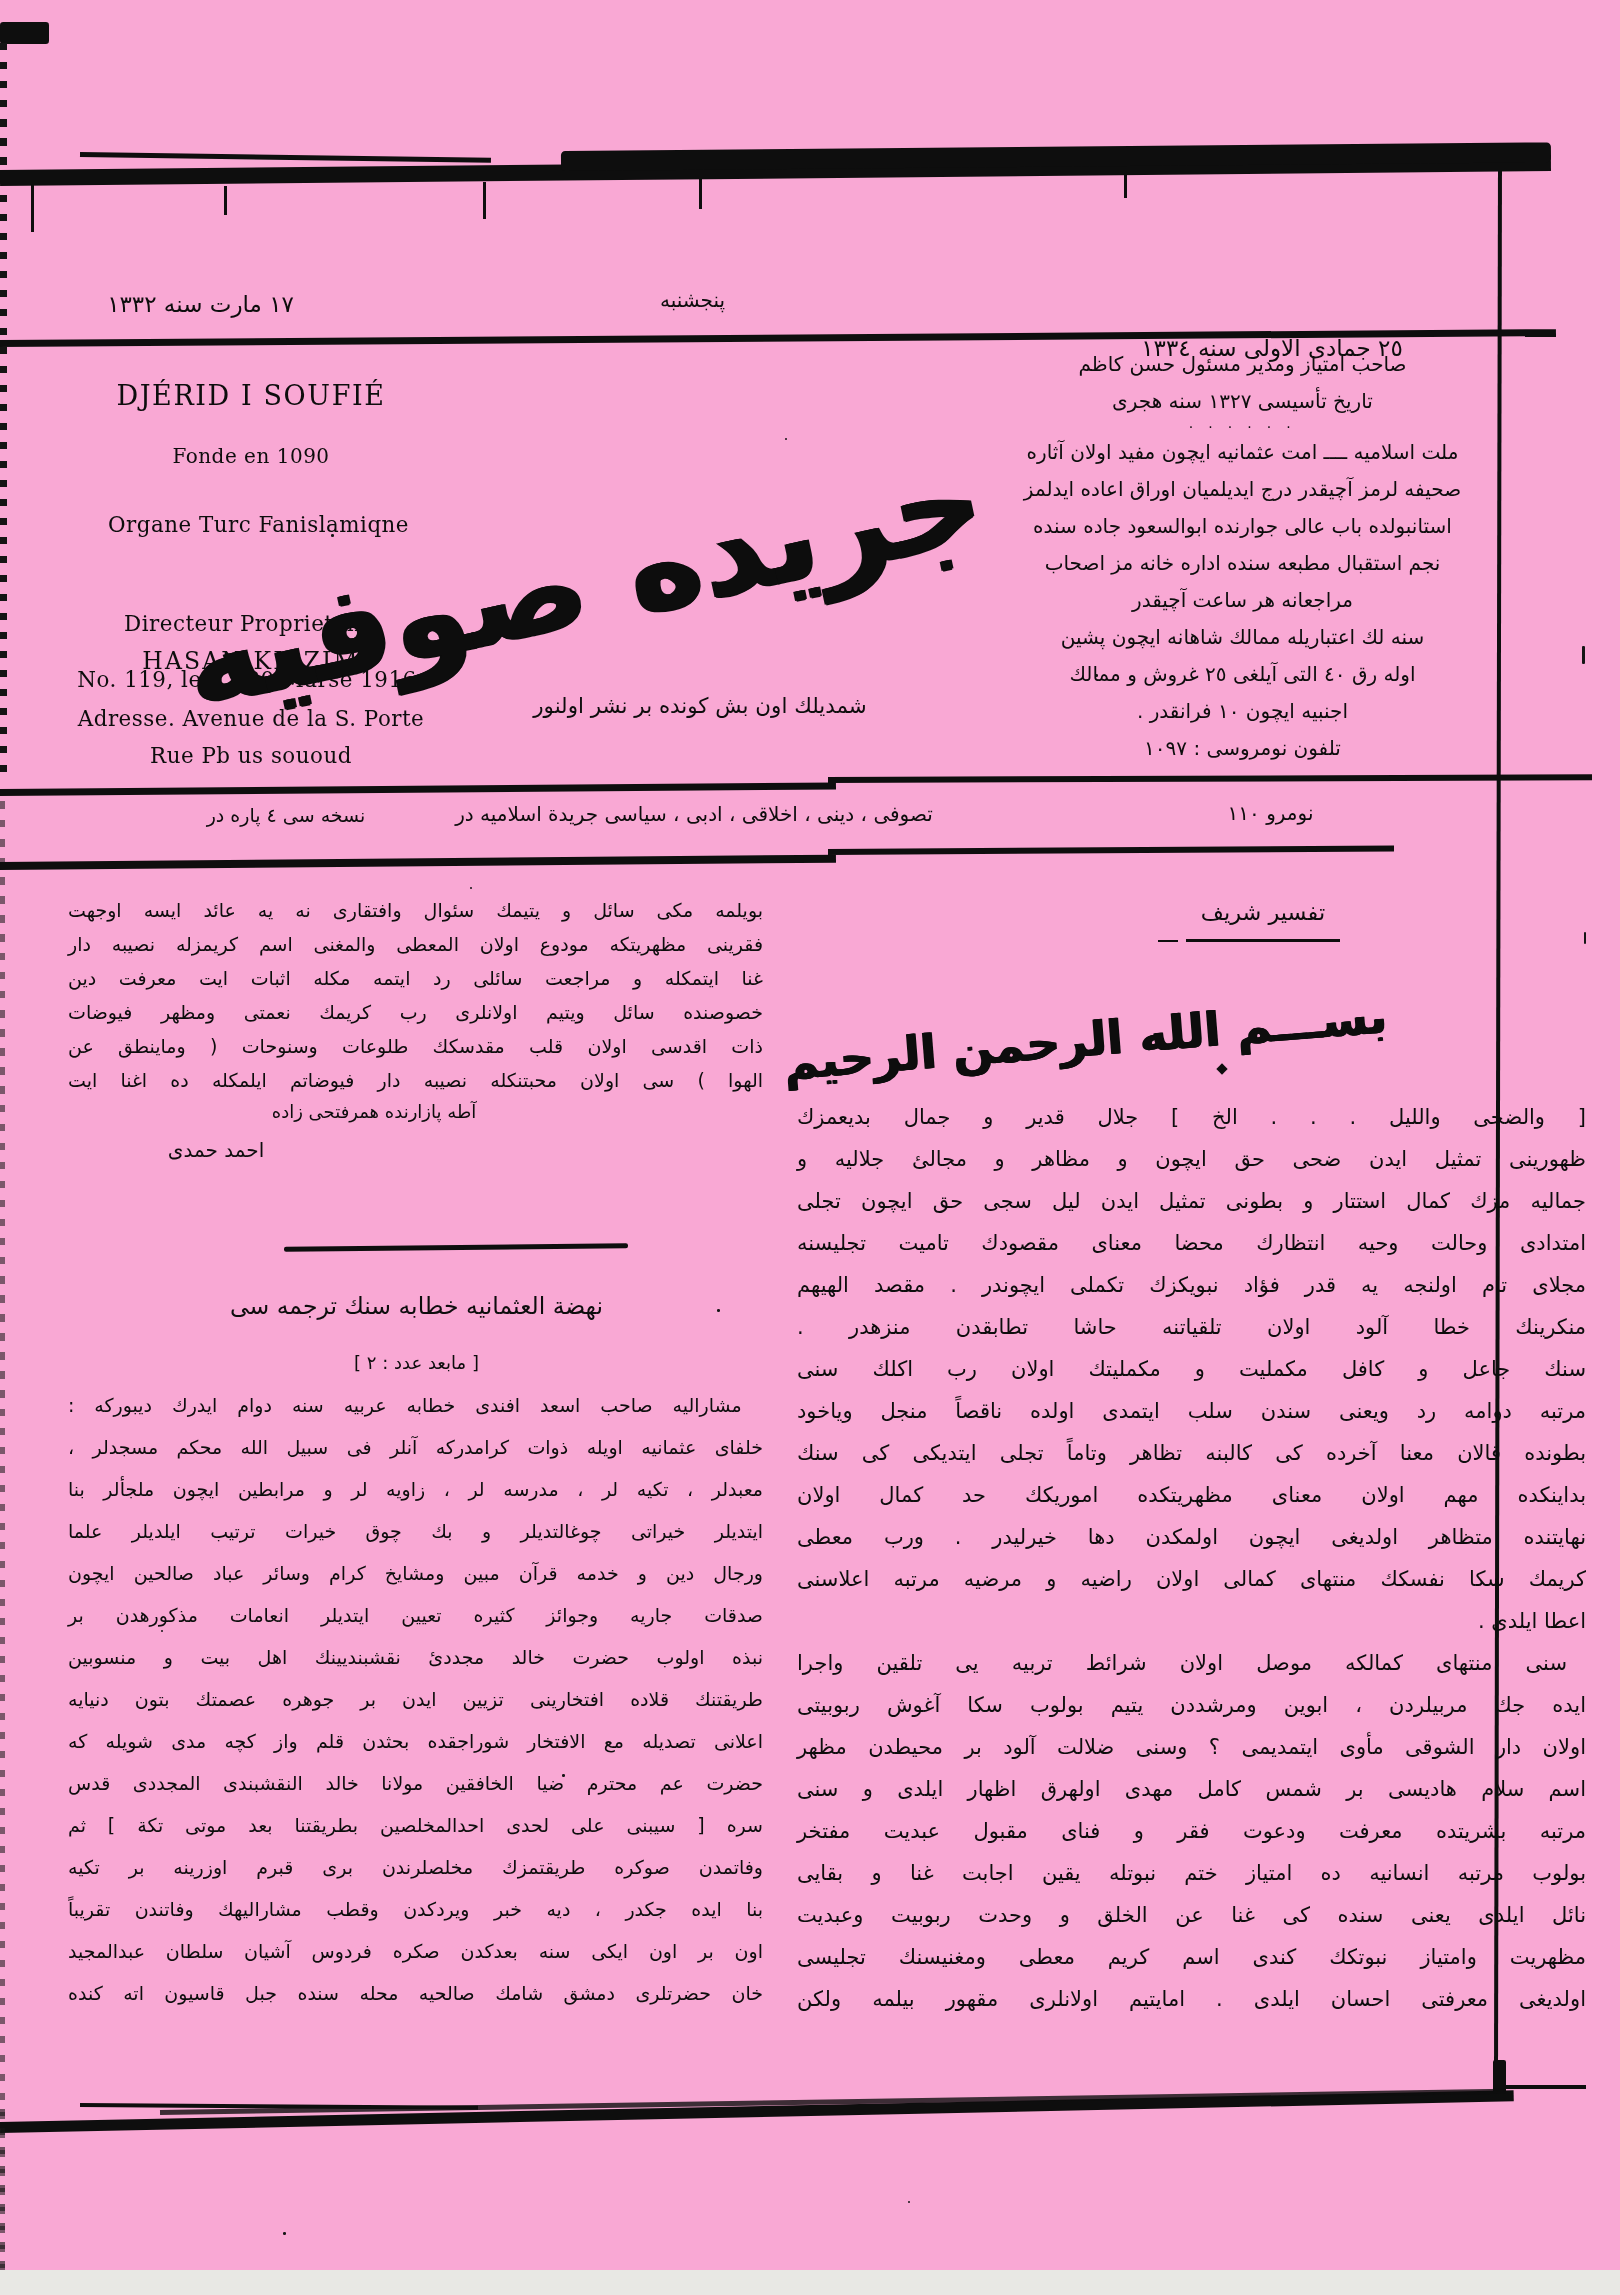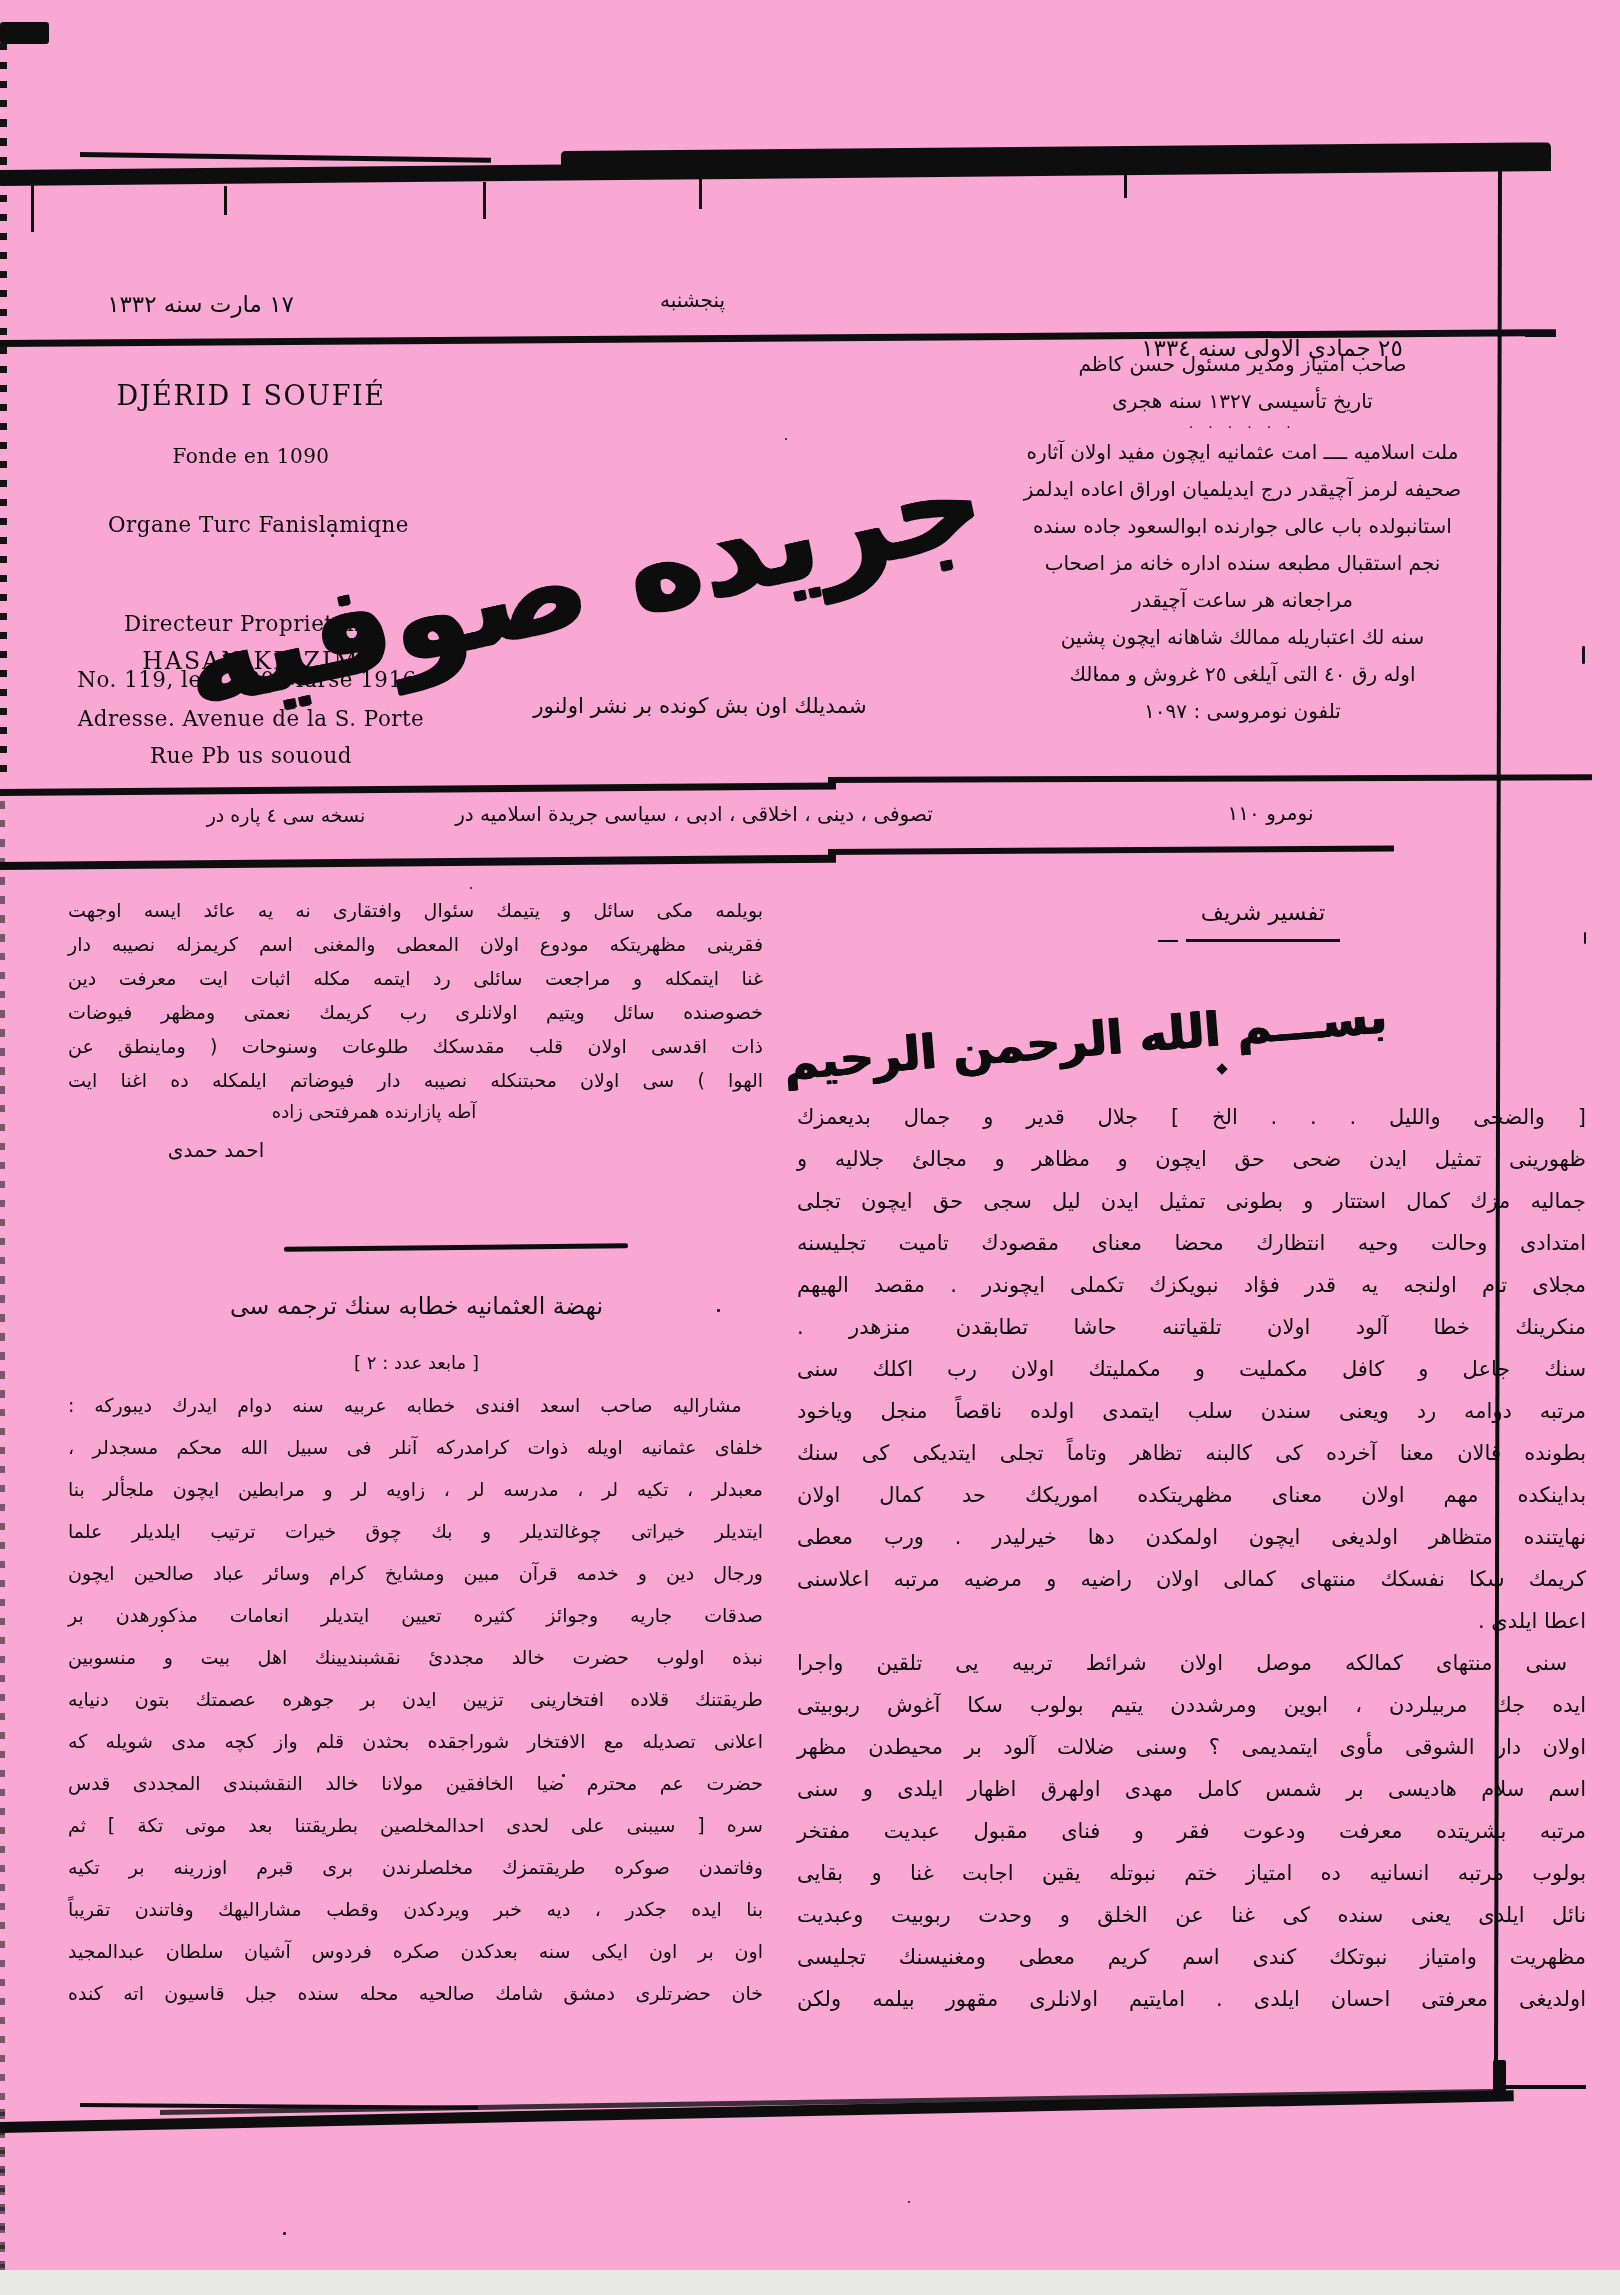--- a/index.html
+++ b/index.html
@@ -88,20 +88,21 @@
     <div>صاحب امتياز ومدير مسئول حسن كاظم</div>
     <div>تاريخ تأسيسى ١٣٢٧ سنه هجرى</div>
     <div class="gap">· · · · · ·</div>
     <div>ملت اسلاميه ــــ امت عثمانيه ايچون مفيد اولان آثاره</div>
     <div>صحيفه لرمز آچيقدر درج ايديلميان اوراق اعاده ايدلمز</div>
     <div>استانبولده باب عالى جوارنده ابوالسعود جاده سنده</div>
     <div>نجم استقبال مطبعه سنده اداره خانه مز اصحاب</div>
     <div>مراجعانه هر ساعت آچيقدر</div>
     <div>سنه لك اعتباريله ممالك شاهانه ايچون پشين</div>
     <div>اوله رق ٤٠ التى آيلغى ٢٥ غروش و ممالك</div>
+    <div>اجنبيه ايچون ١٠ فرانقدر .</div>
     <div>تلفون نومروسى : ١٠٩٧</div>
   </div>
 
   <div class="abs ink" style="left:0;top:789px;width:836px;height:7px;transform:rotate(-0.45deg);transform-origin:left center;"></div>
   <div class="abs ink" style="left:828px;top:777px;width:764px;height:6.4px;transform:rotate(-0.2deg);transform-origin:left center;"></div>
   <div class="abs rtl" style="left:203px;top:804px;width:166px;font-size:19px;text-align:center;white-space:nowrap;">نسخه سى ٤ پاره در</div>
   <div class="abs rtl" style="left:299px;top:802px;width:790px;font-size:20px;text-align:center;white-space:nowrap;">تصوفى ، دينى ، اخلاقى ، ادبى ، سياسى جريدة اسلاميه در</div>
   <div class="abs rtl" style="left:1217px;top:801px;width:107px;font-size:20px;text-align:center;white-space:nowrap;">نومرو ١١٠</div>
   <div class="abs ink" style="left:0;top:862px;width:836px;height:7.5px;transform:rotate(-0.5deg);transform-origin:left center;"></div>
   <div class="abs ink" style="left:828px;top:849px;width:566px;height:5.9px;transform:rotate(-0.35deg);transform-origin:left center;"></div>

